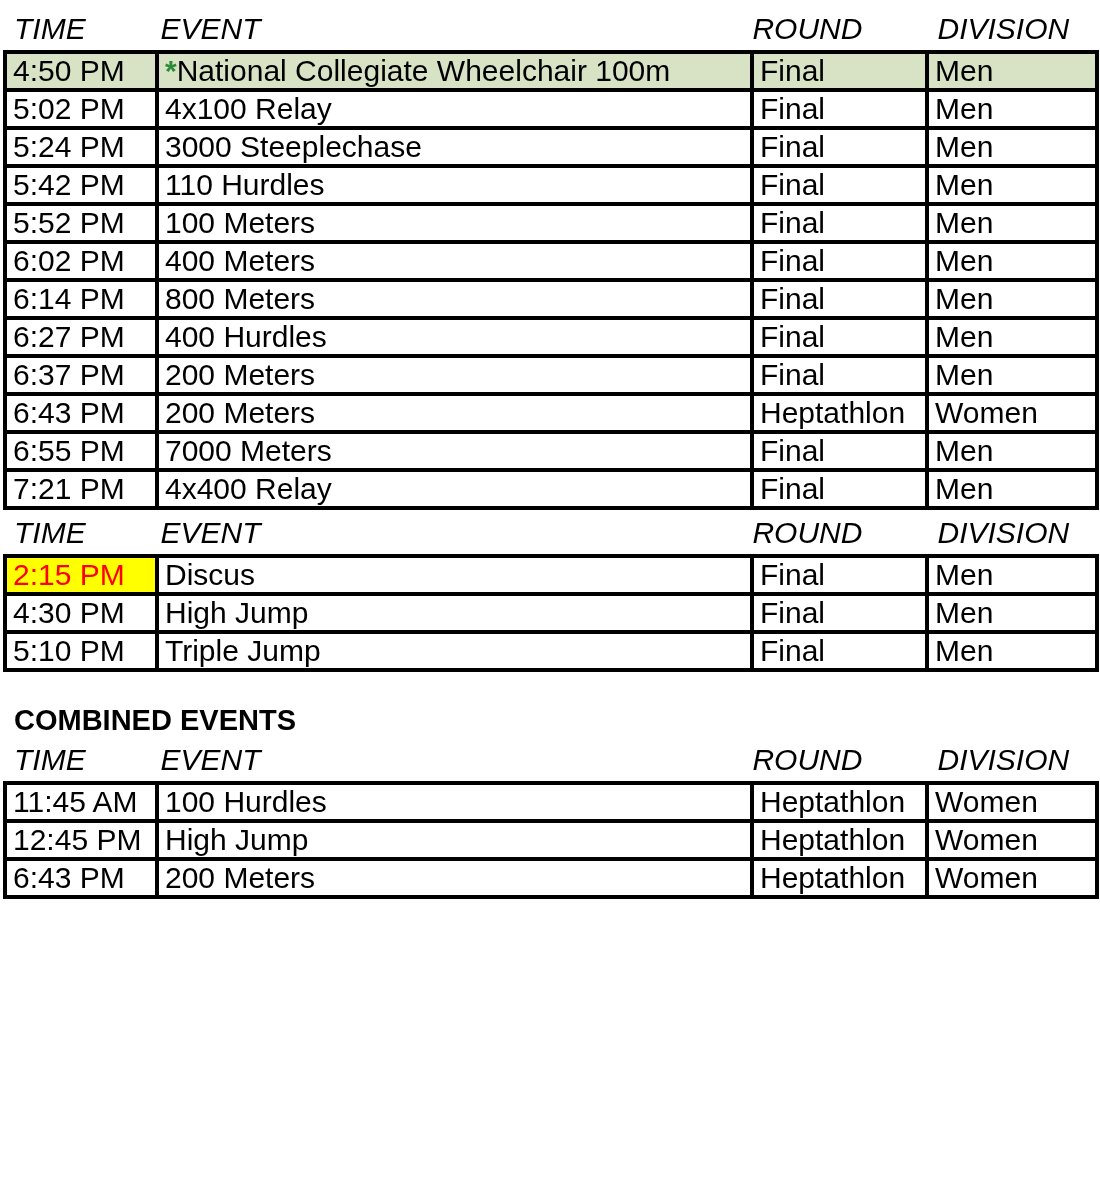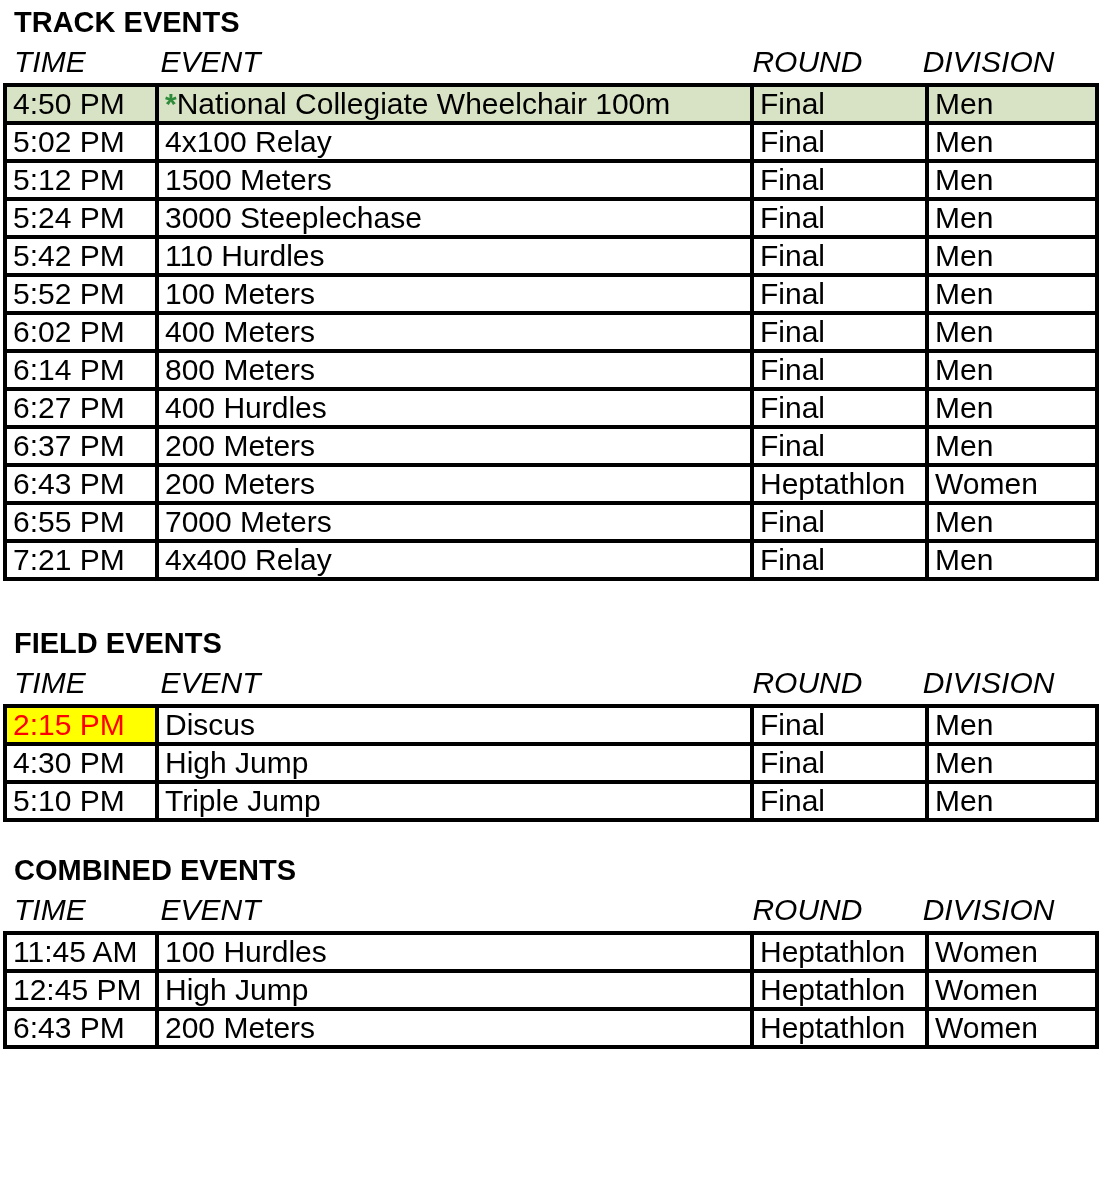--- a/index.html
+++ b/index.html
@@ -31,21 +31,21 @@
     display: flex;
     font-size: 30px;
     font-style: italic;
     line-height: 35px;
     margin: 5px 16px 4px 0;
   }
   .ch { overflow: hidden; white-space: nowrap; }
   .ch-time     { width: 152px; padding-left: 11px; }
   .ch-event    { width: 595px; padding-left: 7px; }
   .ch-round    { width: 175px; padding-left: 10px; }
-  .ch-division { width: 170px; padding-left: 7px; }
+  .ch-division { width: 170px; padding-left: 7px; text-align: center; }
 
   table.sched {
     border-collapse: collapse;
     table-layout: fixed;
     width: 1092px;
   }
   .sched td {
     border: 4px solid #000000;
     height: 37px;
     font-size: 30px;
@@ -60,21 +60,20 @@
 
   .row-green td { background: var(--green-bg); }
   .cell-yellow  { background: var(--yellow-bg); color: var(--red-text); }
   .asterisk     { color: var(--asterisk-green); font-weight: bold; }
 </style>
 </head>
 <body>
 
 <div class="page">
 
-  <div class="section-title">TRACK EVENTS</div>
   <div class="col-headers">
     <div class="ch ch-time">TIME</div>
     <div class="ch ch-event">EVENT</div>
     <div class="ch ch-round">ROUND</div>
     <div class="ch ch-division">DIVISION</div>
   </div>
   <table class="sched">
     <colgroup>
         <col style="width:152px">
         <col style="width:595px">
@@ -88,26 +87,20 @@
           <td class="c-round">Final</td>
           <td class="c-division">Men</td>
         </tr>
         <tr>
           <td class="c-time">5:02 PM</td>
           <td class="c-event">4x100  Relay</td>
           <td class="c-round">Final</td>
           <td class="c-division">Men</td>
         </tr>
         <tr>
-          <td class="c-time">5:12 PM</td>
-          <td class="c-event">1500 Meters</td>
-          <td class="c-round">Final</td>
-          <td class="c-division">Men</td>
-        </tr>
-        <tr>
           <td class="c-time">5:24 PM</td>
           <td class="c-event">3000 Steeplechase</td>
           <td class="c-round">Final</td>
           <td class="c-division">Men</td>
         </tr>
         <tr>
           <td class="c-time">5:42 PM</td>
           <td class="c-event">110 Hurdles</td>
           <td class="c-round">Final</td>
           <td class="c-division">Men</td>
@@ -156,21 +149,20 @@
         </tr>
         <tr>
           <td class="c-time">7:21 PM</td>
           <td class="c-event">4x400 Relay</td>
           <td class="c-round">Final</td>
           <td class="c-division">Men</td>
         </tr>
       </tbody>
   </table>
 
-  <div class="section-title mt-sec2">FIELD EVENTS</div>
   <div class="col-headers">
     <div class="ch ch-time">TIME</div>
     <div class="ch ch-event">EVENT</div>
     <div class="ch ch-round">ROUND</div>
     <div class="ch ch-division">DIVISION</div>
   </div>
   <table class="sched">
     <colgroup>
         <col style="width:152px">
         <col style="width:595px">

